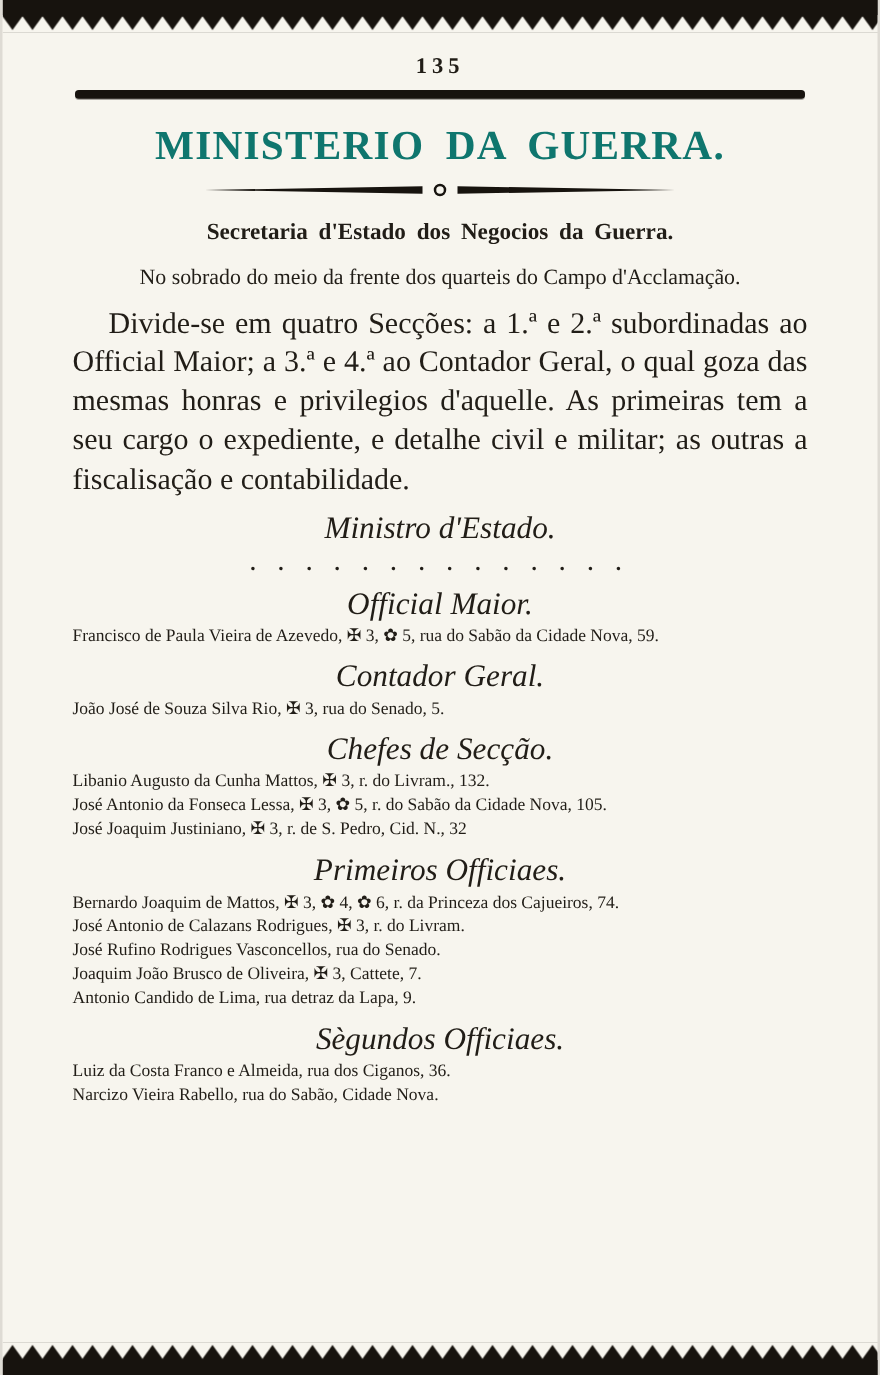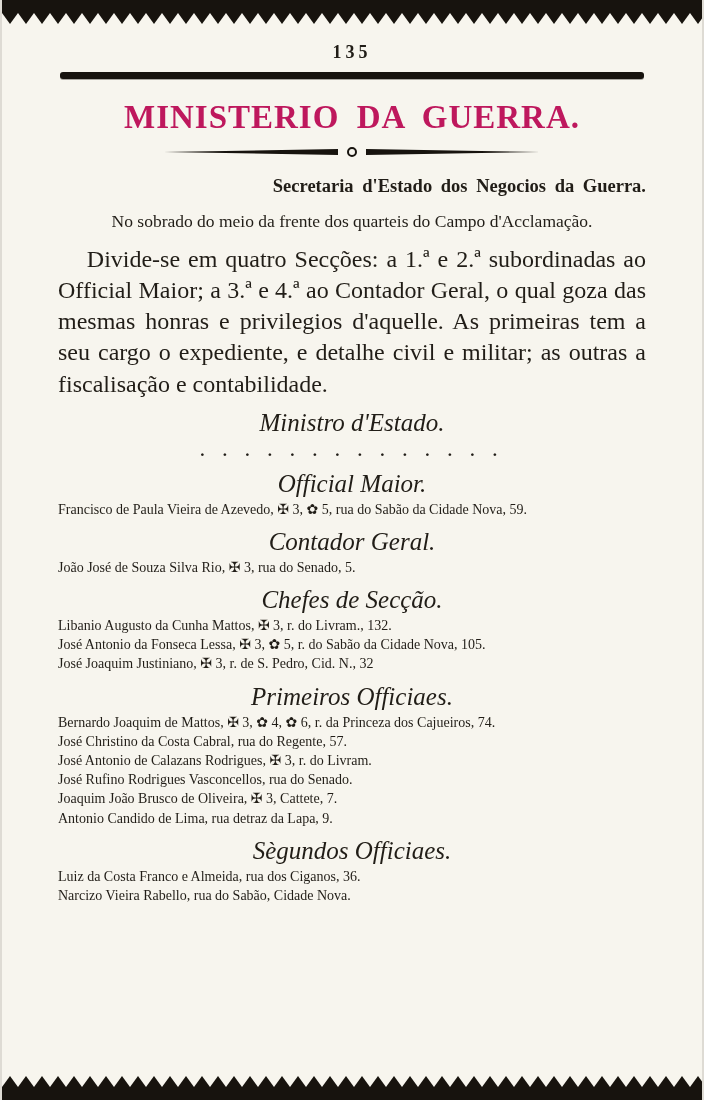--- a/index.html
+++ b/index.html
@@ -19,25 +19,25 @@
     text-align:center; font-weight:bold; font-size:18px;
     letter-spacing:4px; margin-top:14px;
   }
   .header-rule {
     height:7px; background:#17130e; margin:9px 2px 0; border-radius:3px;
     box-shadow:0 1px 0 rgba(23,19,14,.35);
   }
   .page-title {
     text-align:center; font-weight:bold; font-size:33px;
     letter-spacing:1px; word-spacing:8px; margin-top:20px;
-    color:#be185d;
+    color:#0f766e;
   }
   .ornament { text-align:center; margin-top:8px; line-height:0; }
   .subtitle {
-    text-align:right; font-weight:bold; font-size:18.5px;
+    text-align:center; font-weight:bold; font-size:18.5px;
     word-spacing:4px; margin-top:16px;
   }
   .addr {
     margin-top:13px; font-size:17.5px; line-height:1.3;
     text-align:justify; text-align-last:center;
   }
   .intro {
     margin-top:11px; font-size:24px; line-height:1.3;
     text-indent:1.2em; text-align:justify;
   }
@@ -102,21 +102,20 @@
     <h3 class="section-heading">Contador Geral.</h3>
     <p class="entry">João José de Souza Silva Rio, ✠ 3, rua do Senado, 5.</p>
 
     <h3 class="section-heading">Chefes de Secção.</h3>
     <p class="entry">Libanio Augusto da Cunha Mattos, ✠ 3, r. do Livram., 132.</p>
     <p class="entry">José Antonio da Fonseca Lessa, ✠ 3, ✿ 5, r. do Sabão da Cidade Nova, 105.</p>
     <p class="entry">José Joaquim Justiniano, ✠ 3, r. de S. Pedro, Cid. N., 32</p>
 
     <h3 class="section-heading">Primeiros Officiaes.</h3>
     <p class="entry">Bernardo Joaquim de Mattos, ✠ 3, ✿ 4, ✿ 6, r. da Princeza dos Cajueiros, 74.</p>
-    <p class="entry">José Christino da Costa Cabral, rua do Regente, 57.</p>
     <p class="entry">José Antonio de Calazans Rodrigues, ✠ 3, r. do Livram.</p>
     <p class="entry">José Rufino Rodrigues Vasconcellos, rua do Senado.</p>
     <p class="entry">Joaquim João Brusco de Oliveira, ✠ 3, Cattete, 7.</p>
     <p class="entry">Antonio Candido de Lima, rua detraz da Lapa, 9.</p>
 
     <h3 class="section-heading">Sègundos Officiaes.</h3>
     <p class="entry">Luiz da Costa Franco e Almeida, rua dos Ciganos, 36.</p>
     <p class="entry">Narcizo Vieira Rabello, rua do Sabão, Cidade Nova.</p>
 
   </div>

